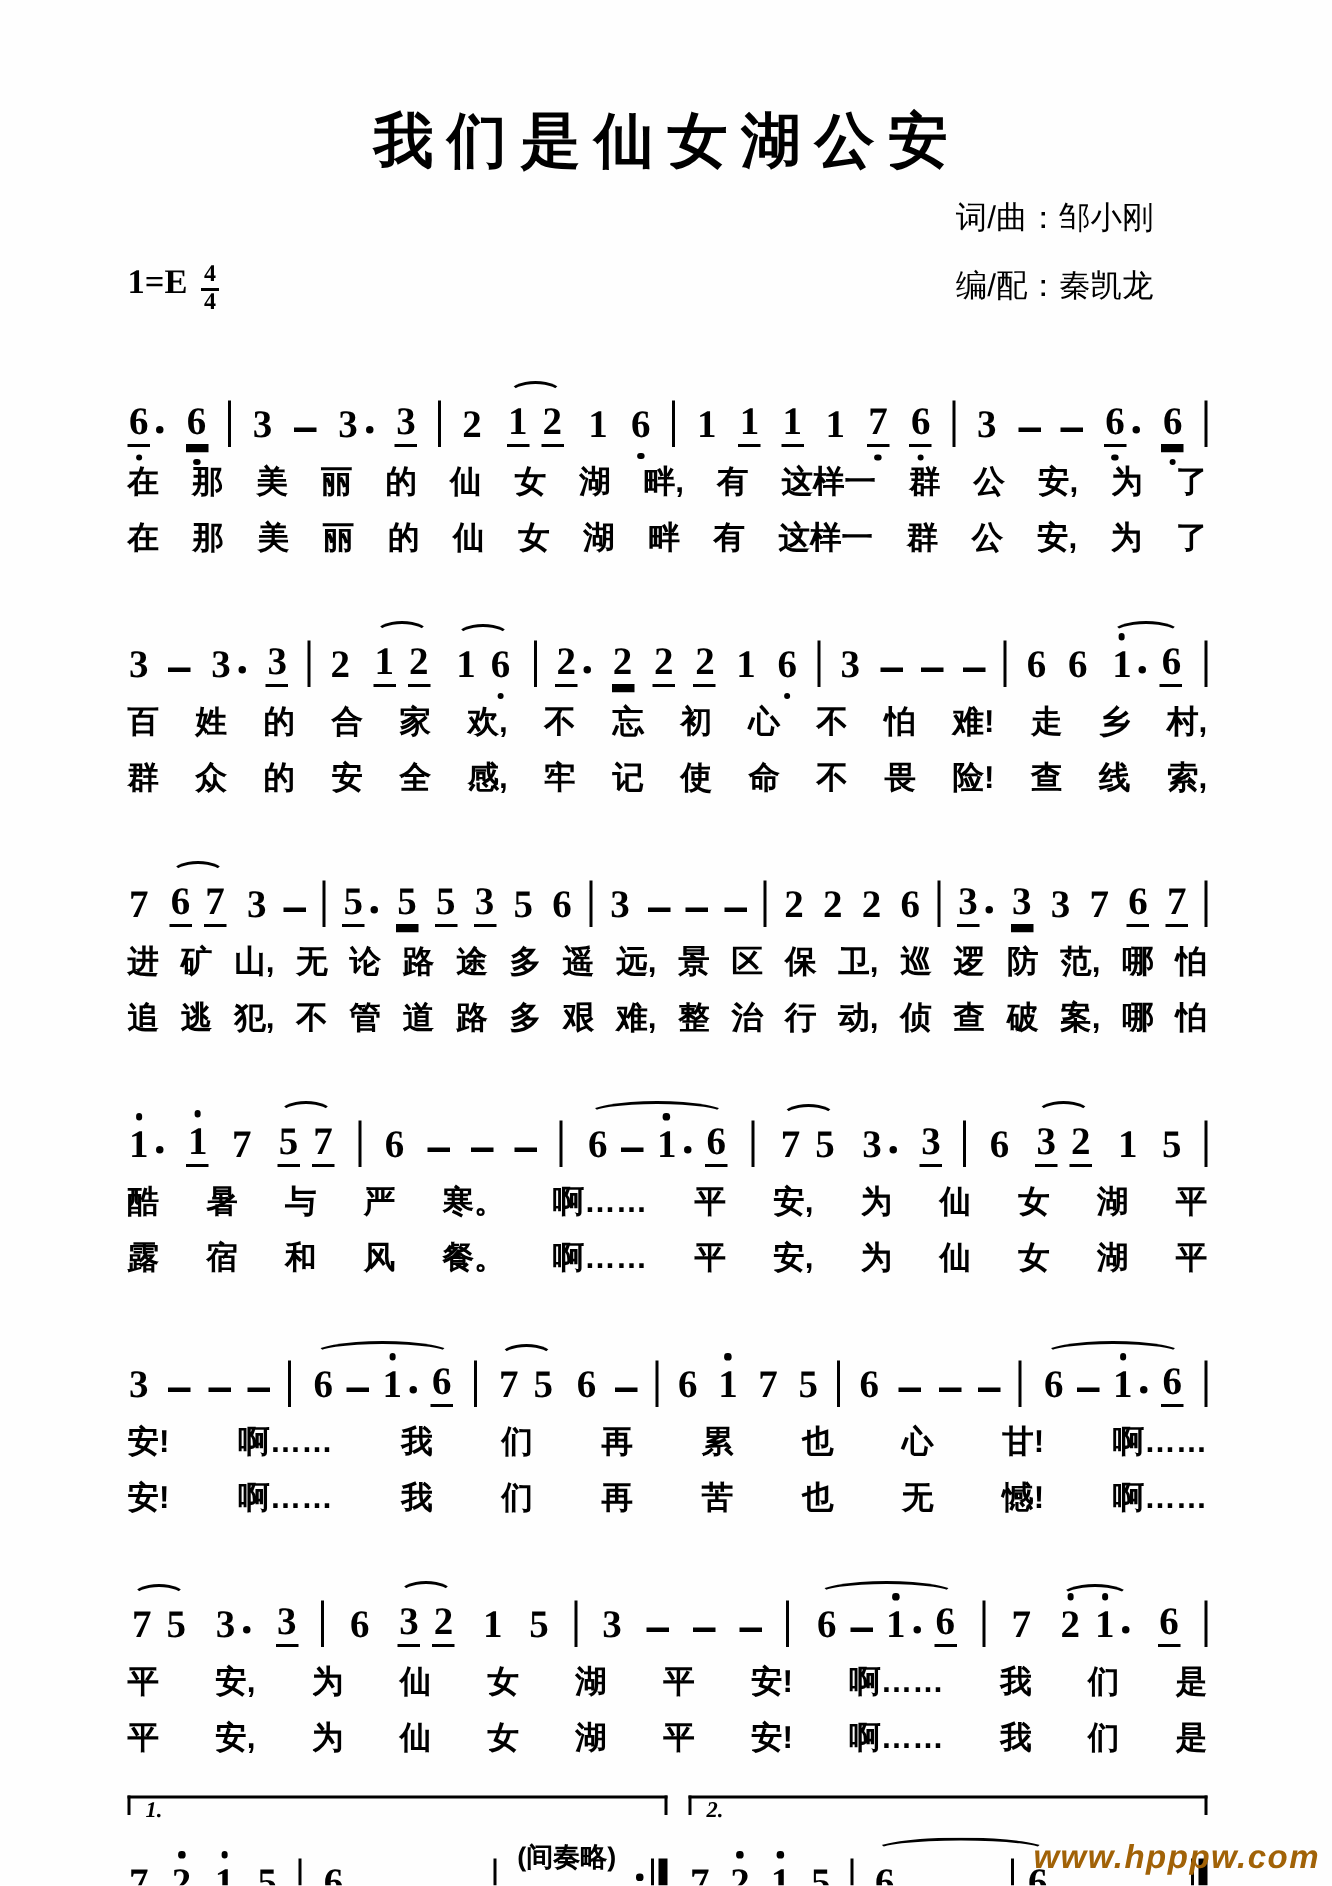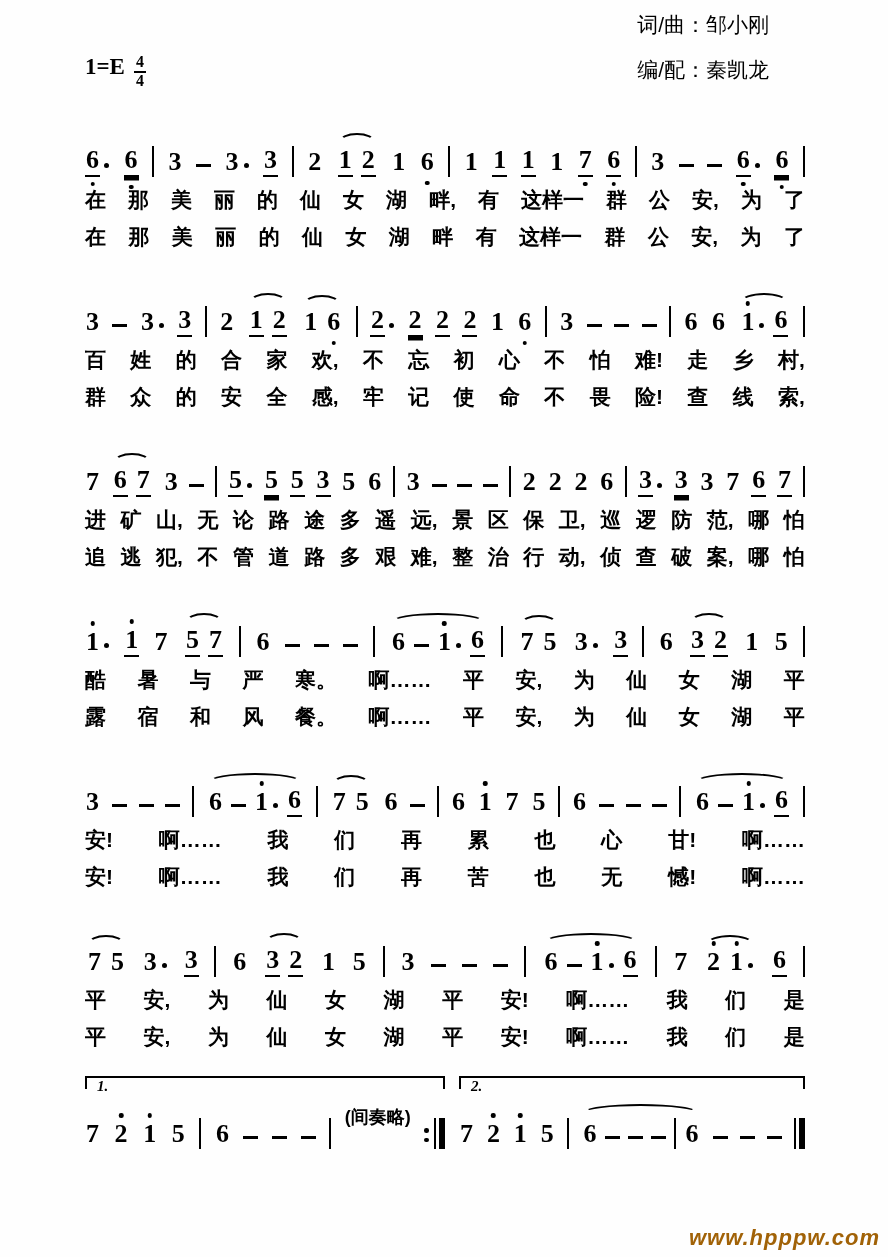--- a/index.html
+++ b/index.html
@@ -50,20 +50,21 @@
        font-weight:bold;font-size:15px;line-height:1;}
   .volta .nrow{padding-top:14px;}
   .footer{position:absolute;right:8px;bottom:6px;font-family:"Liberation Sans",sans-serif;
        font-weight:bold;font-style:italic;font-size:22px;color:#a16207;letter-spacing:1px;}
 </style>
 </head>
 <body>
 
 <div class="page">
   <div class="content">
+    <h1 class="title">我们是仙女湖公安</h1>
     <div class="meta">
       <div class="keysig">
         <span>1=E</span>
         <span class="frac">
           <span class="top">4</span>
           <span>4</span>
         </span>
       </div>
       <div class="credits">
         <div>词/曲：邹小刚</div>

